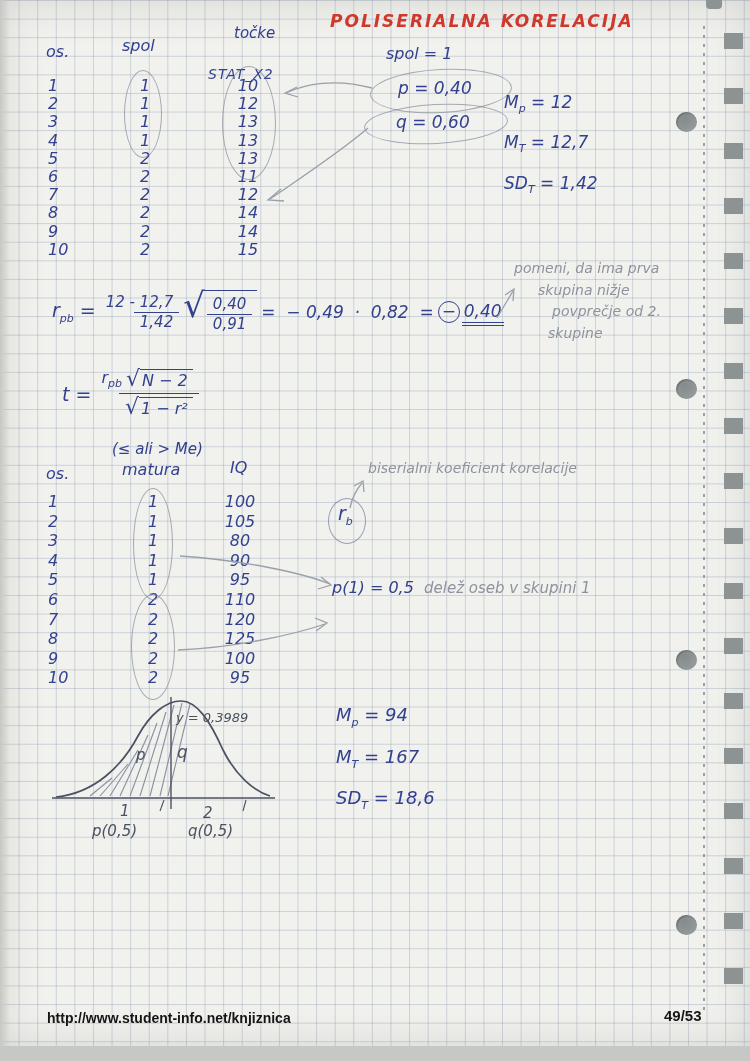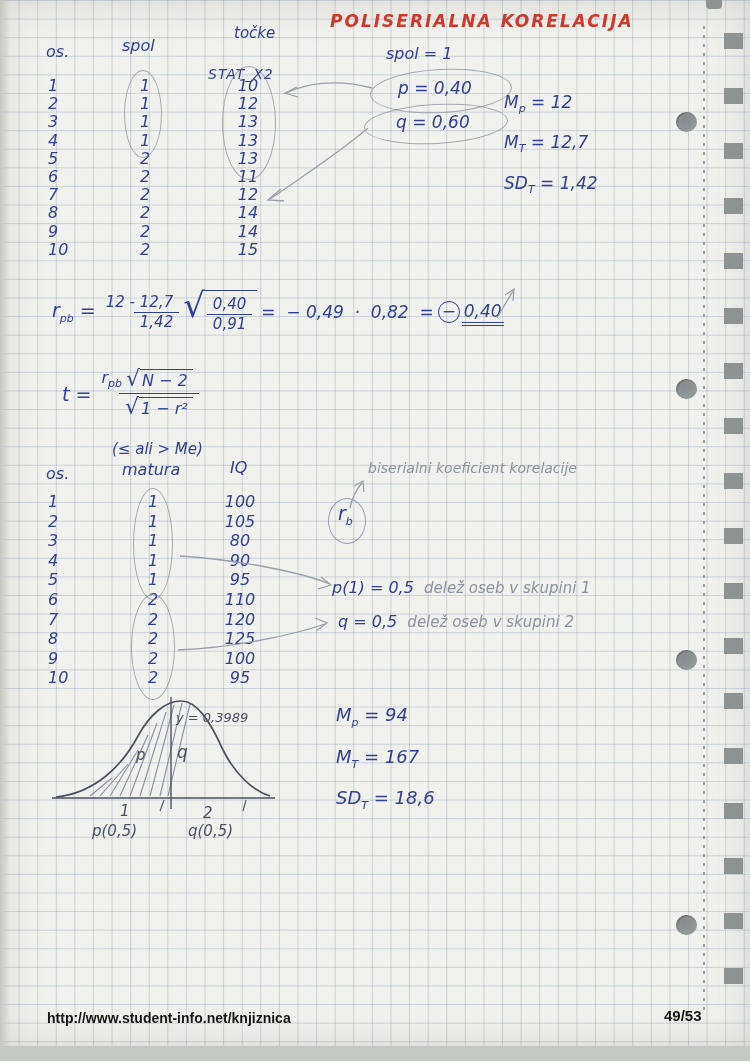--- a/index.html
+++ b/index.html
@@ -163,20 +163,26 @@
         <span class="num">0,40</span>
         <span class="den">0,91</span>
       </span></span>
     </span>
     <span style="font-size:17px;white-space:pre;">=  − 0,49  ·  0,82  =</span>
     <span style="white-space:nowrap;">
       <span class="circ-minus">−</span><span class="dbl-ul">0,40</span>
     </span>
   </div>
 
+  <div class="abs pencil note-lines" style="left:514px;top:258px;">
+    <div style="margin-left:0;">pomeni, da ima prva</div>
+    <div style="margin-left:24px;">skupina nižje</div>
+    <div style="margin-left:38px;">povprečje od 2.</div>
+    <div style="margin-left:34px;">skupine</div>
+  </div>
 
   <div class="abs ink formula" style="left:62px;top:368px;">
     <span style="font-size:19px;">t  =</span>
     <span class="frac" style="font-size:16px;">
       <span class="num" style="display:inline-flex;align-items:flex-start;gap:4px;padding-bottom:2px;">
         <span><span>r</span><sub class="s">pb</sub></span>
         <span class="sqrt small">
             <span class="rad">√</span>
             <span class="body">N − 2</span>
           </span>
@@ -260,23 +266,20 @@
 
   <div class="oval" style="left:133px;top:488px;width:38px;height:110px;"></div>
   <div class="oval" style="left:131px;top:594px;width:42px;height:104px;"></div>
 
   <div class="abs pencil" style="left:368px;top:460px;font-size:14px;">biserialni koeficient korelacije</div>
   <div class="abs ink" style="left:338px;top:502px;font-size:19px;"><span>r</span><sub class="s">b</sub></div>
   <div class="oval inkline" style="left:328px;top:498px;width:36px;height:44px;"></div>
 
   <div class="abs" style="left:332px;top:578px;font-size:16px;white-space:nowrap;">
     <span class="ink">p(1) = 0,5</span>&nbsp;&nbsp;<span class="pencil" style="font-size:15px;">delež oseb v skupini 1</span>
-  </div>
-  <div class="abs" style="left:338px;top:612px;font-size:16px;white-space:nowrap;">
-    <span class="ink">q = 0,5</span>&nbsp;&nbsp;<span class="pencil" style="font-size:15px;">delež oseb v skupini 2</span>
   </div>
 
   <svg class="overlay" style="left:40px;top:688px;" width="340" height="140" viewBox="0 0 340 140">
     <g stroke="#8790a0" stroke-width="1.1">
       <path d="M 50 108 L 72 90"></path>
         <path d="M 60 108 L 88 76"></path>
         <path d="M 70 108 L 98 62"></path>
       <path d="M 80 108 L 108 47"></path>
         <path d="M 90 108 L 117 35"></path>
         <path d="M 100 108 L 126 24"></path>

